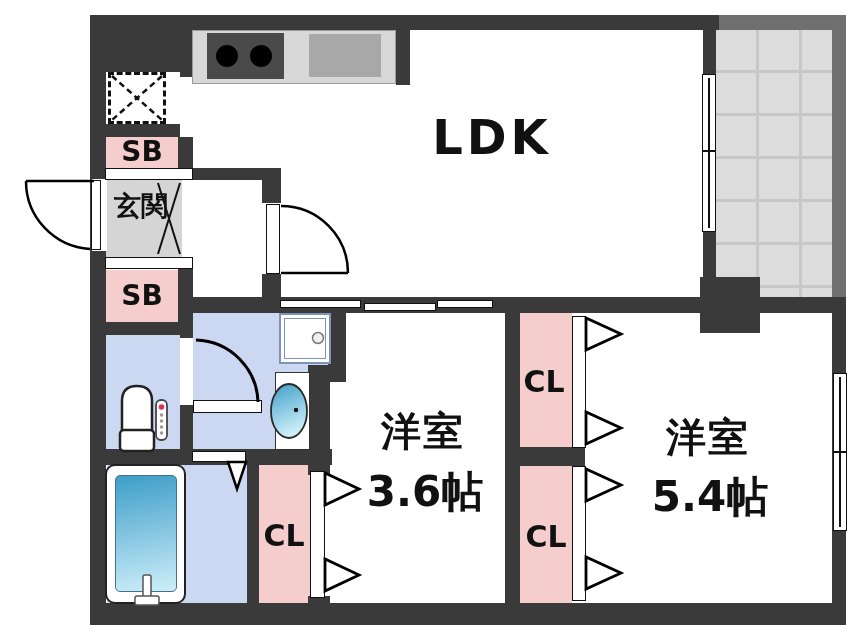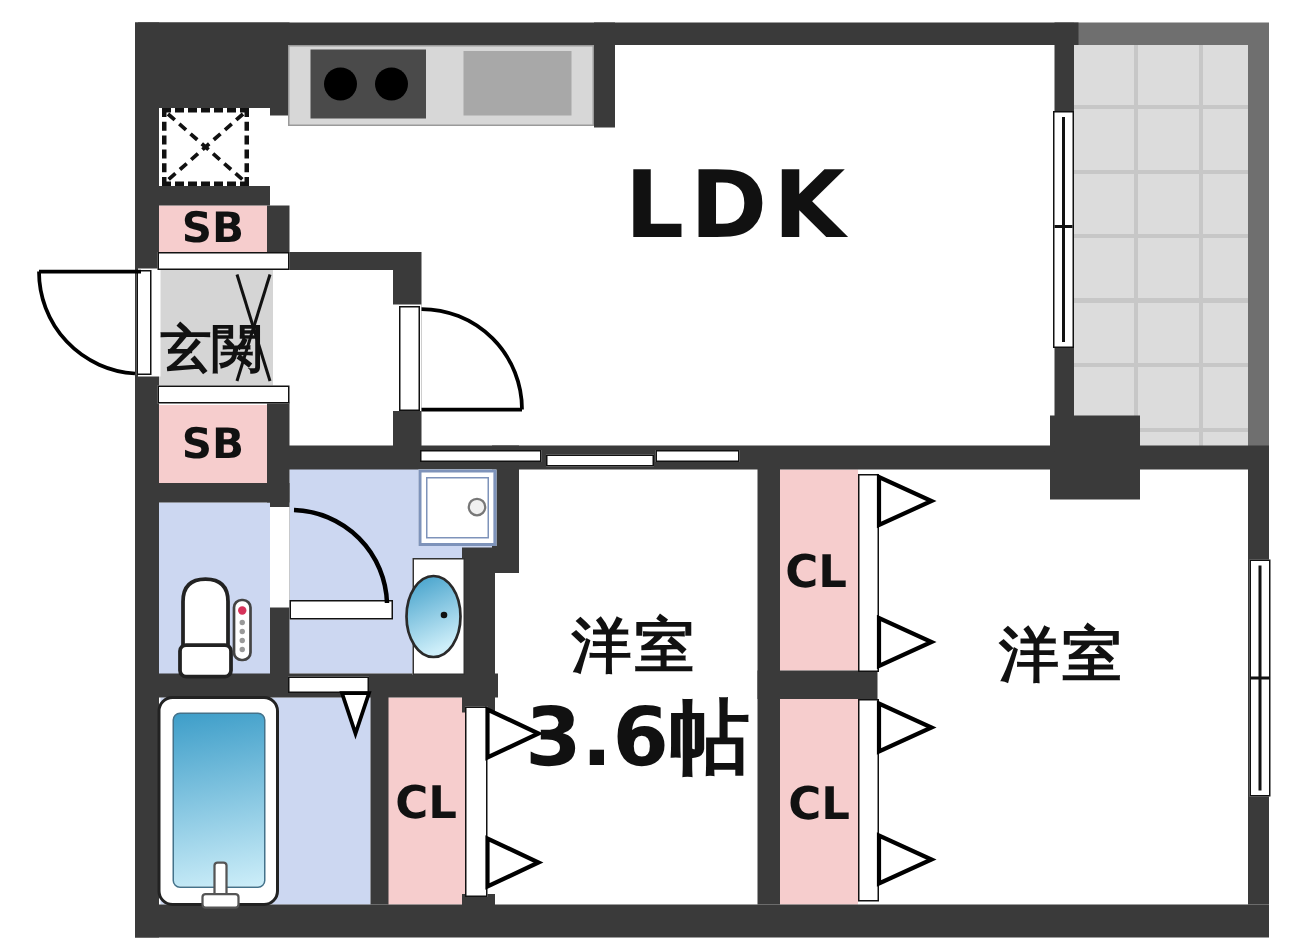--- a/index.html
+++ b/index.html
@@ -181,28 +181,29 @@
     </g>
 
     <circle cx="318" cy="338" r="5.5" fill="#f0f0f0" stroke="#777" stroke-width="1.5"></circle>
 
     <g fill="#fff" stroke="#555" stroke-width="1.5">
       <rect x="143" y="575" width="8" height="24" rx="2"></rect>
       <rect x="135" y="596" width="24" height="9" rx="2"></rect>
     </g>
   </svg>
 
-  <div class="label" style="left:492px;top:137px;font-size:62px;letter-spacing:4px;text-align:right;">LDK</div>
+  <div class="label" style="left:492px;top:137px;font-size:48px;letter-spacing:4px;text-align:right;">LDK</div>
 
   <div class="label" style="left:423px;top:431px;font-size:40px;letter-spacing:2px;">洋室</div>
-  <div class="label" style="left:425px;top:492px;font-size:54px;">3.6帖</div>
+  <div class="label" style="left:425px;top:492px;font-size:42px;">3.6帖</div>
 
   <div class="label" style="left:708px;top:437px;font-size:40px;letter-spacing:2px;">洋室</div>
-
-  <div class="label" style="left:141px;top:233px;font-size:34px;">玄関</div>
+  <div class="label" style="left:710px;top:497px;font-size:42px;">5.4帖</div>
+
+  <div class="label" style="left:141px;top:205px;font-size:27px;">玄関</div>
   <div class="label" style="left:142px;top:152px;font-size:28px;">SB</div>
   <div class="label" style="left:142px;top:296px;font-size:28px;">SB</div>
 
   <div class="label" style="left:284px;top:536px;font-size:30px;">CL</div>
   <div class="label" style="left:544px;top:382px;font-size:30px;">CL</div>
   <div class="label" style="left:546px;top:537px;font-size:30px;">CL</div>
 
 </div>
 
 </body></html>

